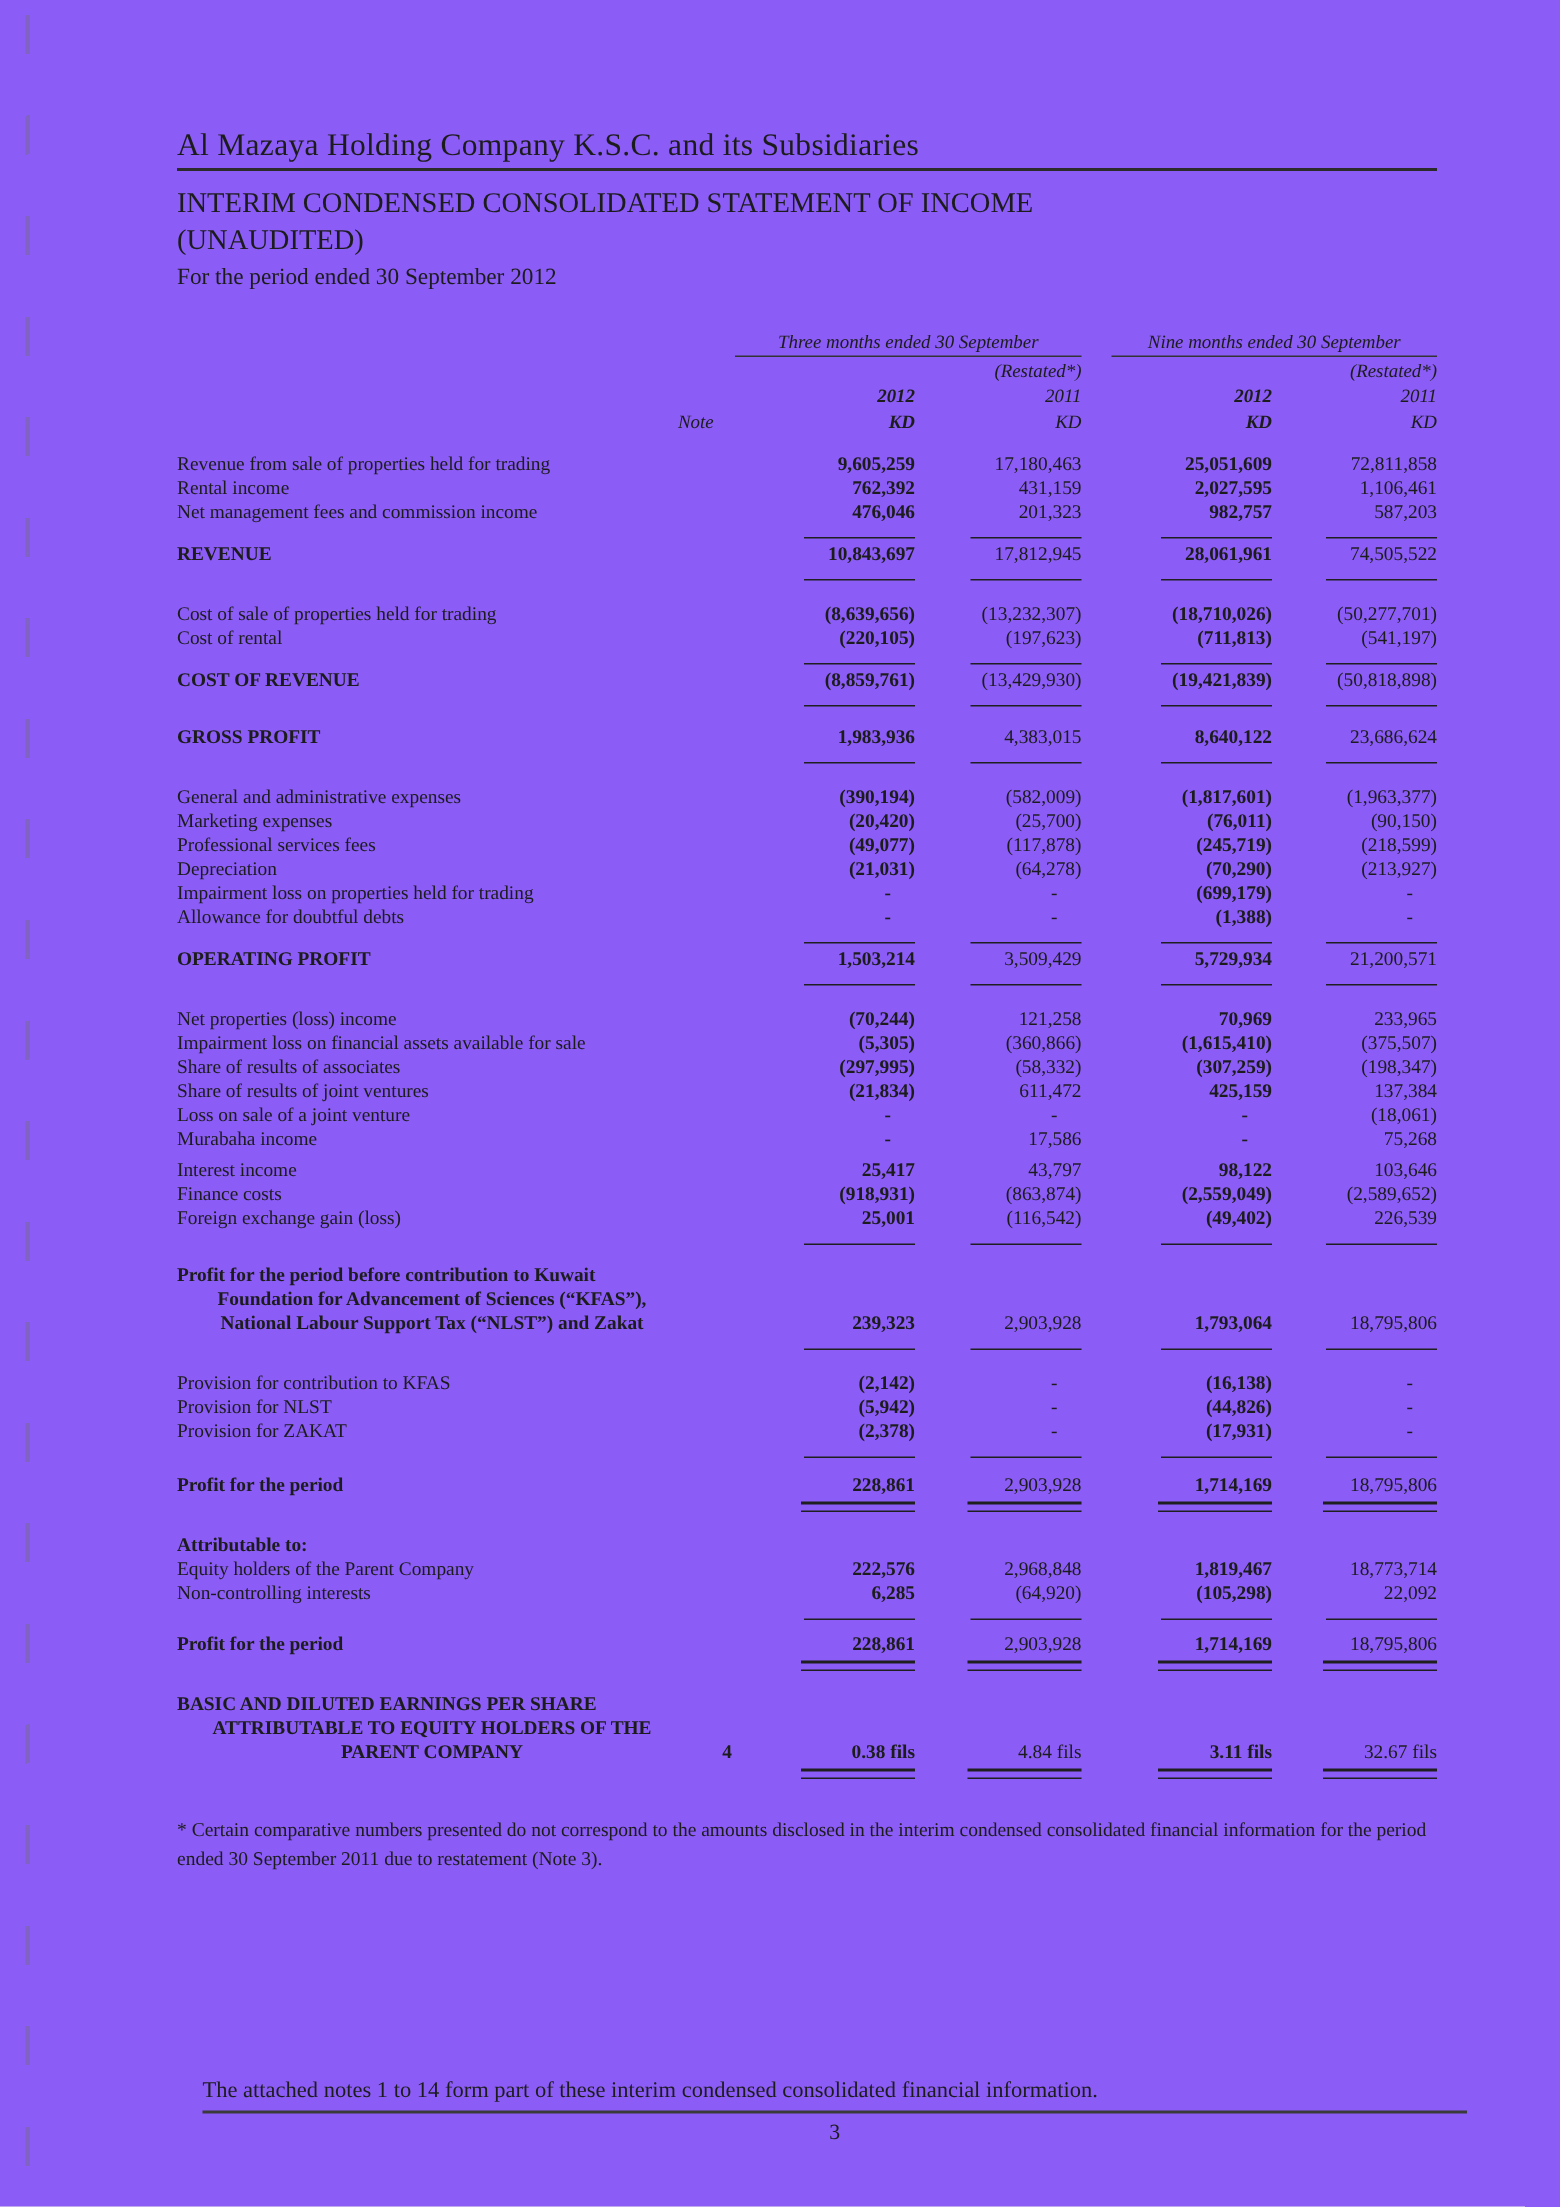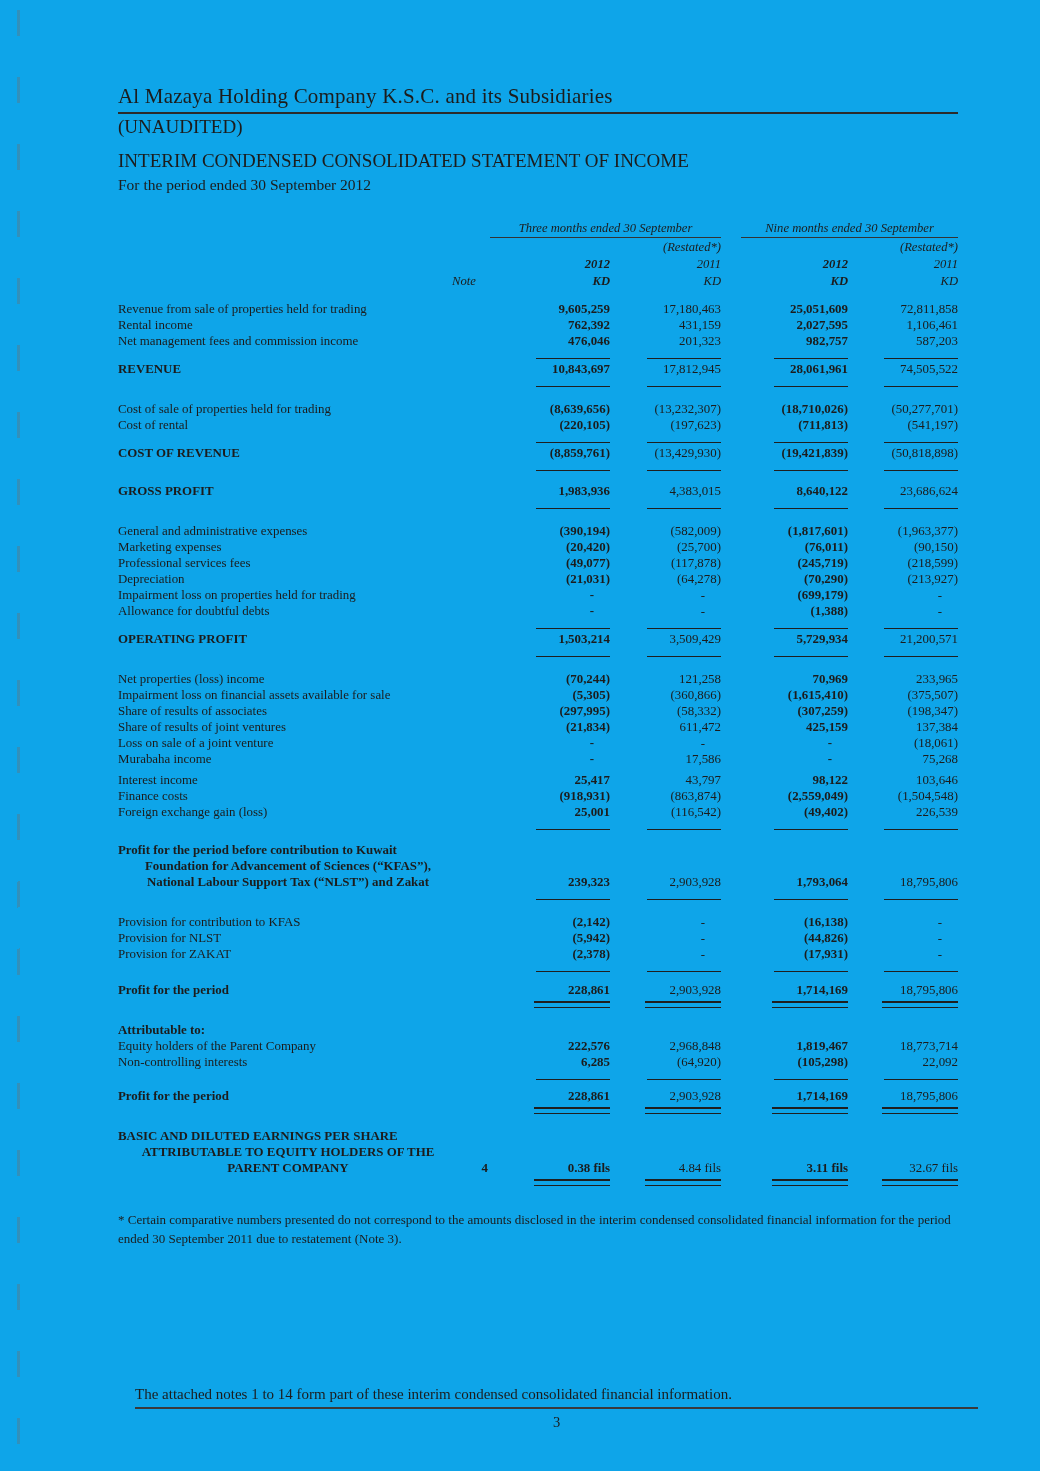--- a/index.html
+++ b/index.html
@@ -1,16 +1,16 @@
 <!DOCTYPE html>
 <html><head>
 <meta charset="utf-8">
 <style>
   html,body{margin:0;padding:0;background:#e8e8e6;}
-  .page{position:relative;width:1040px;height:1471px;background:#0ea5e9;
+  .page{position:relative;width:1040px;height:1471px;background:#8b5cf6;
         font-family:"Liberation Serif",serif;color:#1c1c1c;overflow:hidden;margin:0 auto;}
   .binder{position:absolute;left:17px;top:10px;height:1450px;width:3px;
         background:repeating-linear-gradient(178deg, rgba(110,110,110,.38) 0 26px, transparent 26px 67px);}
   .content{position:absolute;left:118px;top:84px;width:840px;}
 
   .company{font-size:21px;letter-spacing:.2px;padding-bottom:3px;border-bottom:2px solid #2b2b2b;}
   .doc-title{font-size:19px;line-height:25px;margin-top:9px;}
   .doc-title.second{margin-top:0;}
   .period{font-size:15.5px;margin-top:3px;}
 
@@ -50,22 +50,22 @@
   .page-number{text-align:center;font-size:14.5px;margin-top:5px;}
 </style>
 </head>
 <body>
 
 <div class="page">
   <div class="binder"></div>
 
   <div class="content">
     <div class="company">Al Mazaya Holding Company K.S.C. and its Subsidiaries</div>
+    <div class="doc-title">INTERIM CONDENSED CONSOLIDATED STATEMENT OF INCOME</div>
     <div class="doc-title second">(UNAUDITED)</div>
-    <div class="doc-title">INTERIM CONDENSED CONSOLIDATED STATEMENT OF INCOME</div>
     <div class="period">For the period ended 30 September 2012</div>
 
     <div class="table">
 
       <div class="hrow">
         <div class="c lab"></div>
         <div class="c note"></div>
         <div class="c grp g1">Three months ended 30 September</div>
         <div class="c grp g2">Nine months ended 30 September</div>
       </div>
@@ -334,21 +334,21 @@
             <div class="c v v1">43,797</div>
             <div class="c v v2">98,122</div>
             <div class="c v v3">103,646</div>
           </div>
           <div class="trow">
             <div class="c lab">Finance costs</div>
             <div class="c note"></div>
             <div class="c v v0">(918,931)</div>
             <div class="c v v1">(863,874)</div>
             <div class="c v v2">(2,559,049)</div>
-            <div class="c v v3">(1,504,548)</div>
+            <div class="c v v3">(2,589,652)</div>
           </div>
           <div class="trow">
             <div class="c lab">Foreign exchange gain (loss)</div>
             <div class="c note"></div>
             <div class="c v v0">25,001</div>
             <div class="c v v1">(116,542)</div>
             <div class="c v v2">(49,402)</div>
             <div class="c v v3">226,539</div>
           </div>
           <div class="trow rulerow">

